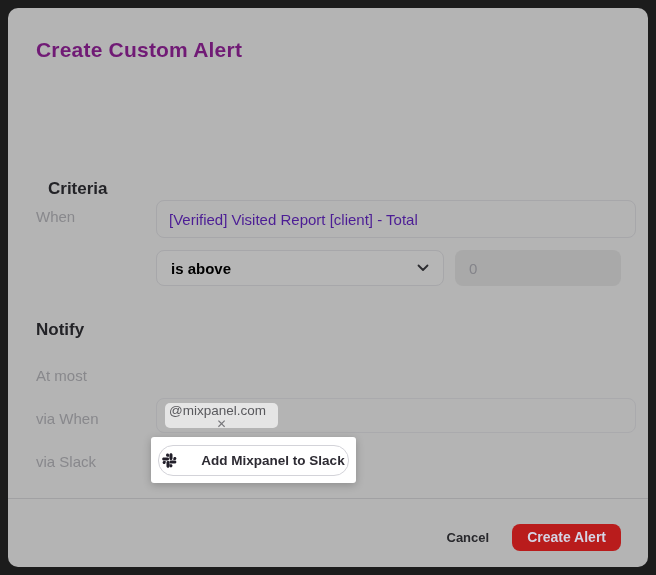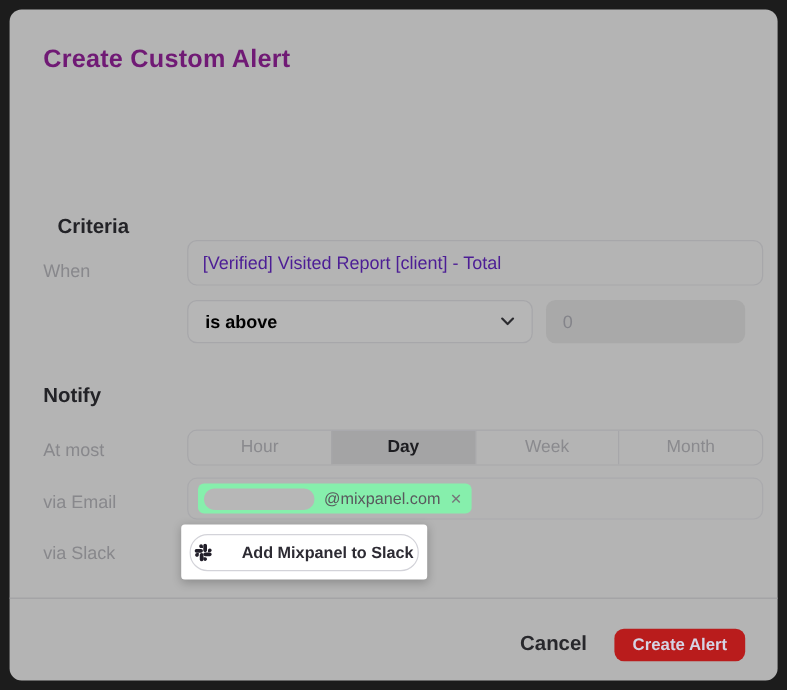--- a/index.html
+++ b/index.html
@@ -40,21 +40,21 @@
   }
   .name-input::placeholder { color: #84848a; opacity: 1; }
 
   .section-heading {
     font-size: 17px; font-weight: 700; color: #232327;
   }
   .criteria-heading { left: 40px; top: 151px; margin-top: 20px; }
   .notify-heading  { left: 28px; top: 312px; }
 
   .row-label { font-size: 15px; color: #88888c; }
-  .when-label   { left: 28px; top: 210px; }
+  .when-label   { left: 28px; top: 200px; }
   .atmost-label { left: 28px; top: 359px; }
   .email-label  { left: 28px; top: 402px; }
   .slack-label  { left: 28px; top: 445px; }
 
   .field-box {
     border: 1px solid #a7a7aa;
     border-radius: 8px;
     display: flex; align-items: center;
   }
   .when-field {
@@ -112,23 +112,24 @@
     width: 480px; height: 35px;
     border: 1px solid #aaaaad;
     border-radius: 8px;
     display: flex; align-items: center;
     padding: 0 4px;
   }
   .email-chip {
     display: inline-flex; align-items: center;
     height: 25px;
     margin-left: 4px;
-    background: #86efac;
+    background: #e5e5e5;
     border-radius: 5px;
     padding-right: 8px;
+    flex-direction: column;
   }
   .email-redacted {
     width: 92px; height: 18px;
     margin: 0 8px 0 5px;
     background: #b7b7b7;
     border-radius: 9px;
   }
   .email-domain { font-size: 13.5px; color: #59595d; }
   .chip-remove {
     margin-left: 8px;
@@ -161,21 +162,21 @@
     width: 640px; height: 1px;
     background: #a1a1a3;
   }
 
   .footer {
     right: 27px; top: 513px;
     height: 32px;
     display: flex; align-items: center; gap: 17px;
   }
   .cancel-button {
-    font-size: 17px; font-weight: 600; color: #28282c;
+    font-size: 13px; font-weight: 600; color: #28282c;
     padding: 4px 6px;
     cursor: pointer;
   }
   .create-button {
     height: 27px;
     padding: 0 15px;
     background: #b91c1c;
     border-radius: 8px;
     display: flex; align-items: center;
     font-size: 14px; font-weight: 600; color: #d5d4e4;
@@ -202,28 +203,22 @@
       <path d="M1.5 1.5 L6 6 L10.5 1.5" stroke="#2b2b2f" stroke-width="1.8" stroke-linecap="round" stroke-linejoin="round"></path>
     </svg>
   </div>
 
   <div class="threshold-input">0</div>
 
   <div class="section-heading notify-heading">Notify</div>
 
   <div class="row-label atmost-label">At most</div>
 
-  <div class="segmented">
-    <div class="segment">Hour</div>
-    <div class="segment selected">Day</div>
-    <div class="segment">Week</div>
-    <div class="segment">Month</div>
-  </div>
-
-  <div class="row-label email-label">via Email</div>
+
+  <div class="row-label email-label">via When</div>
 
   <div class="email-field">
     <div class="email-chip">
       <span class="email-redacted"></span>
       <span class="email-domain">@mixpanel.com</span>
       <span class="chip-remove">✕</span>
     </div>
   </div>
 
   <div class="row-label slack-label">via Slack</div>

